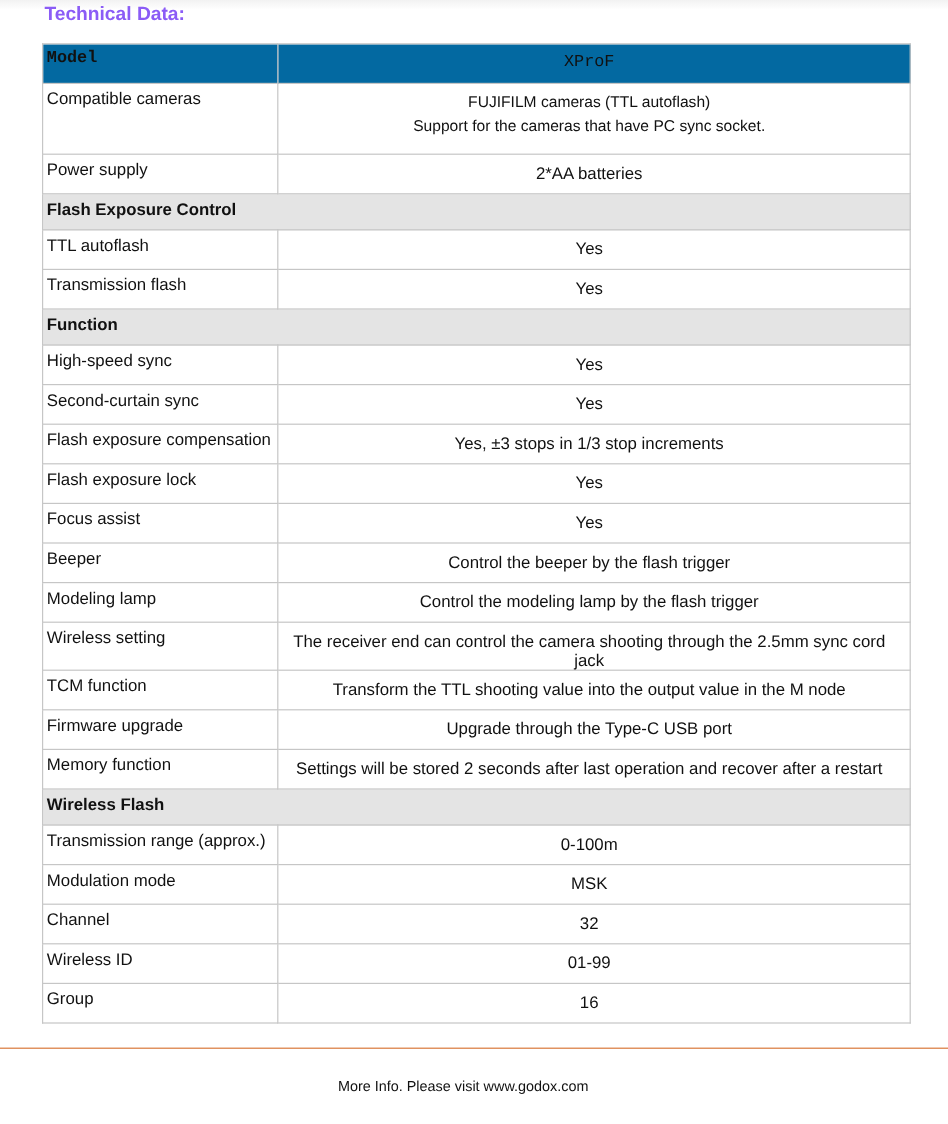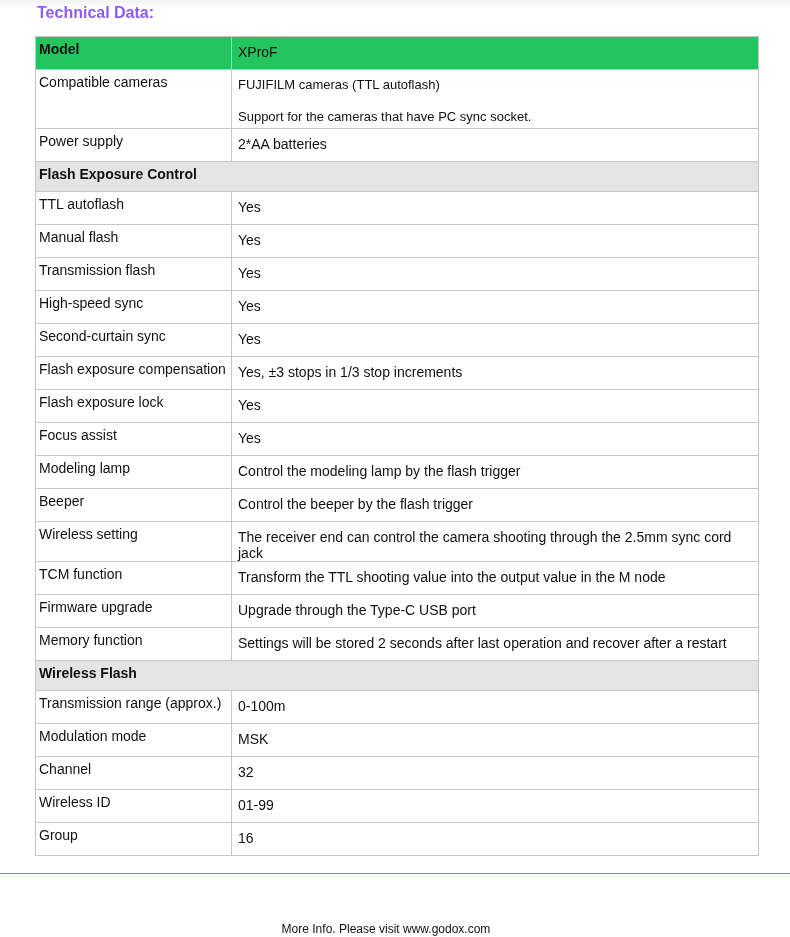--- a/index.html
+++ b/index.html
@@ -5,30 +5,30 @@
   html, body { margin:0; padding:0; background:#ffffff; }
   body { width:790px; height:937px; position:relative; overflow:hidden;
          font-family:"Liberation Sans", sans-serif; color:#111; }
   .top-shade { position:absolute; left:0; top:0; width:790px; height:8px;
                background:linear-gradient(to bottom, #f2f2f2, #ffffff); }
   .title { position:absolute; left:37px; top:4px; font-size:16px; font-weight:bold; color:#8b5cf6; }
   table.spec { position:absolute; left:35px; top:36px; width:724px; border-collapse:collapse;
                font-size:14px; table-layout:fixed; }
   table.spec td { border:1px solid #c6c6c6; vertical-align:top; height:25px; padding:0; }
   table.spec td.k { width:192px; padding:4px 0 0 3px; }
-  table.spec td.v { padding:7px 14px 0 6px; }
+  table.spec td.v { padding:7px 14px 0 6px;text-align:center; }
   table.spec tr.section td { background:#e4e4e4; font-weight:bold; padding:4px 12px 0 3px; }
-  table.spec tr.model td { background:#22c55e; }
+  table.spec tr.model td { background:#0369a1;font-family:Liberation Mono, monospace; }
   table.spec tr.model td.k { font-weight:bold; }
   .v .line { display:block; }
   .v .line.small { font-size:13px; }
-  .v .line + .line { margin-top:17px; }
+  .v .line + .line { margin-top:5px; }
   table.spec tr.tall td { height:51px; }
   .footer-rule { position:absolute; left:0; top:873px; width:790px; height:1px; background:#d9783a; }
-  .footer-text { position:absolute; left:0; top:898px; width:772px; text-align:center; font-size:12px; color:#111;margin-top:24px; }
+  .footer-text { position:absolute; left:0; top:898px; width:772px; text-align:center; font-size:12px; color:#111; }
 </style>
 </head>
 <body>
 
 <div class="top-shade"></div>
 <div class="title">Technical Data:</div>
 
 <table class="spec">
   <tbody id="spec-body">
       <tr class="model">
@@ -53,30 +53,27 @@
       <tr class="section">
         <td colspan="2">Flash Exposure Control</td>
       </tr>
       <tr class="item">
         <td class="k">TTL autoflash</td>
         <td class="v">
           <span class="line">Yes</span>
         </td>
       </tr>
       <tr class="item">
-        <td class="k">Manual flash</td>
+        <td class="k">Transmission flash</td>
         <td class="v">
           <span class="line">Yes</span>
         </td>
       </tr>
-      <tr class="item">
-        <td class="k">Transmission flash</td>
-        <td class="v">
-          <span class="line">Yes</span>
-        </td>
+      <tr class="section">
+        <td colspan="2">Function</td>
       </tr>
       <tr class="item">
         <td class="k">High-speed sync</td>
         <td class="v">
           <span class="line">Yes</span>
         </td>
       </tr>
       <tr class="item">
         <td class="k">Second-curtain sync</td>
         <td class="v">
@@ -95,29 +92,29 @@
           <span class="line">Yes</span>
         </td>
       </tr>
       <tr class="item">
         <td class="k">Focus assist</td>
         <td class="v">
           <span class="line">Yes</span>
         </td>
       </tr>
       <tr class="item">
+        <td class="k">Beeper</td>
+        <td class="v">
+          <span class="line">Control the beeper by the flash trigger</span>
+        </td>
+      </tr>
+      <tr class="item">
         <td class="k">Modeling lamp</td>
         <td class="v">
           <span class="line">Control the modeling lamp by the flash trigger</span>
-        </td>
-      </tr>
-      <tr class="item">
-        <td class="k">Beeper</td>
-        <td class="v">
-          <span class="line">Control the beeper by the flash trigger</span>
         </td>
       </tr>
       <tr class="item">
         <td class="k">Wireless setting</td>
         <td class="v">
           <span class="line">The receiver end can control the camera shooting through the 2.5mm sync cord jack</span>
         </td>
       </tr>
       <tr class="item">
         <td class="k">TCM function</td>

